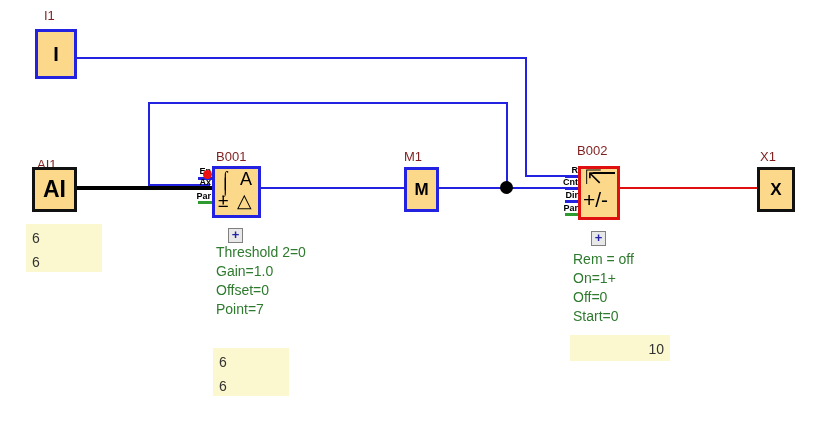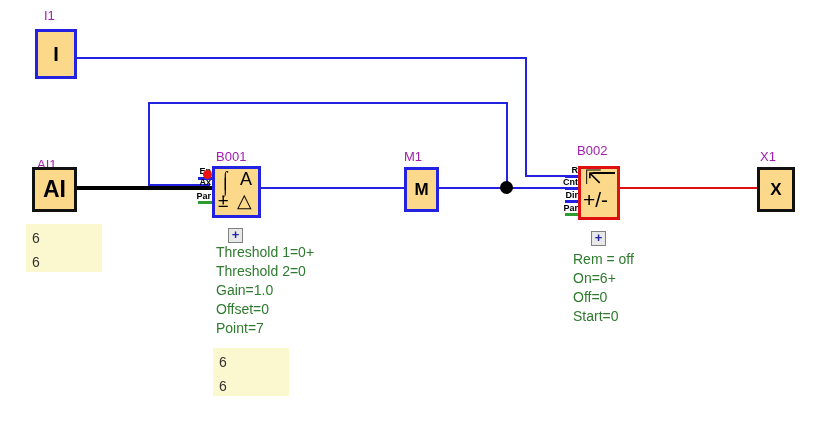--- a/index.html
+++ b/index.html
@@ -28,21 +28,21 @@
     color: #000000;
     line-height: 1;
   }
   .block.blue   { border: 3px solid #2222e0; }
   .block.black  { border: 3px solid #111111; }
   .block.red    { border: 3px solid #e01010; }
 
   .block-label {
     position: absolute;
     font-size: 13px;
-    color: #a21caf;
+    color: #7f1d1d;
     white-space: nowrap;
     line-height: 1;
   }
 
   
   .pin-label {
     position: absolute;
     font-size: 9px;
     font-weight: bold;
     color: #000000;
@@ -194,21 +194,20 @@
       <span class="g-abs" style="left:5px; top:9px; font-size:17px;">⌡</span>
       <span class="g-abs" style="left:25px; top:1px; font-size:18px;">A</span>
       <span class="g-abs" style="left:3px; top:22px; font-size:19px;">±</span>
       <span class="g-abs" style="left:22px; top:22px; font-size:19px;">△</span>
     </div>
   </div>
 
   <div class="expand-btn" style="left:228px; top:228px;">+</div>
 
   <div class="param-list" style="left:216px; top:243px;">
-    <div>Threshold 1=0+</div>
     <div>Threshold 2=0</div>
     <div>Gain=1.0</div>
     <div>Offset=0</div>
     <div>Point=7</div>
   </div>
 
   <div class="value-box" style="left:213px; top:348px; width:76px; height:48px;">
     <div class="v">6</div>
     <div class="v">6</div>
   </div>
@@ -237,24 +236,27 @@
       <span class="g-abs" style="left:4px; top:-2px; font-size:20px;">⇱</span>
       <span class="g-abs" style="left:12px; top:3px; width:22px; height:2px; background:#000;"></span>
       <span class="g-abs" style="left:2px; top:20px; font-size:21px;">+/-</span>
     </div>
   </div>
 
   <div class="expand-btn" style="left:591px; top:231px;">+</div>
 
   <div class="param-list" style="left:573px; top:250px;">
     <div>Rem = off</div>
-    <div>On=6+</div>
+    <div>On=1+</div>
     <div>Off=0</div>
     <div>Start=0</div>
   </div>
 
+  <div class="value-box right" style="left:570px; top:335px; width:100px; height:26px;">
+    <div class="v">10</div>
+  </div>
 
   <span class="block-label" style="left:760px; top:150px;">X1</span>
   <div class="block black" style="left:757px; top:167px; width:38px; height:45px; font-size:17px;">
     <span>X</span>
   </div>
 
 </div>
 
 </body></html>

